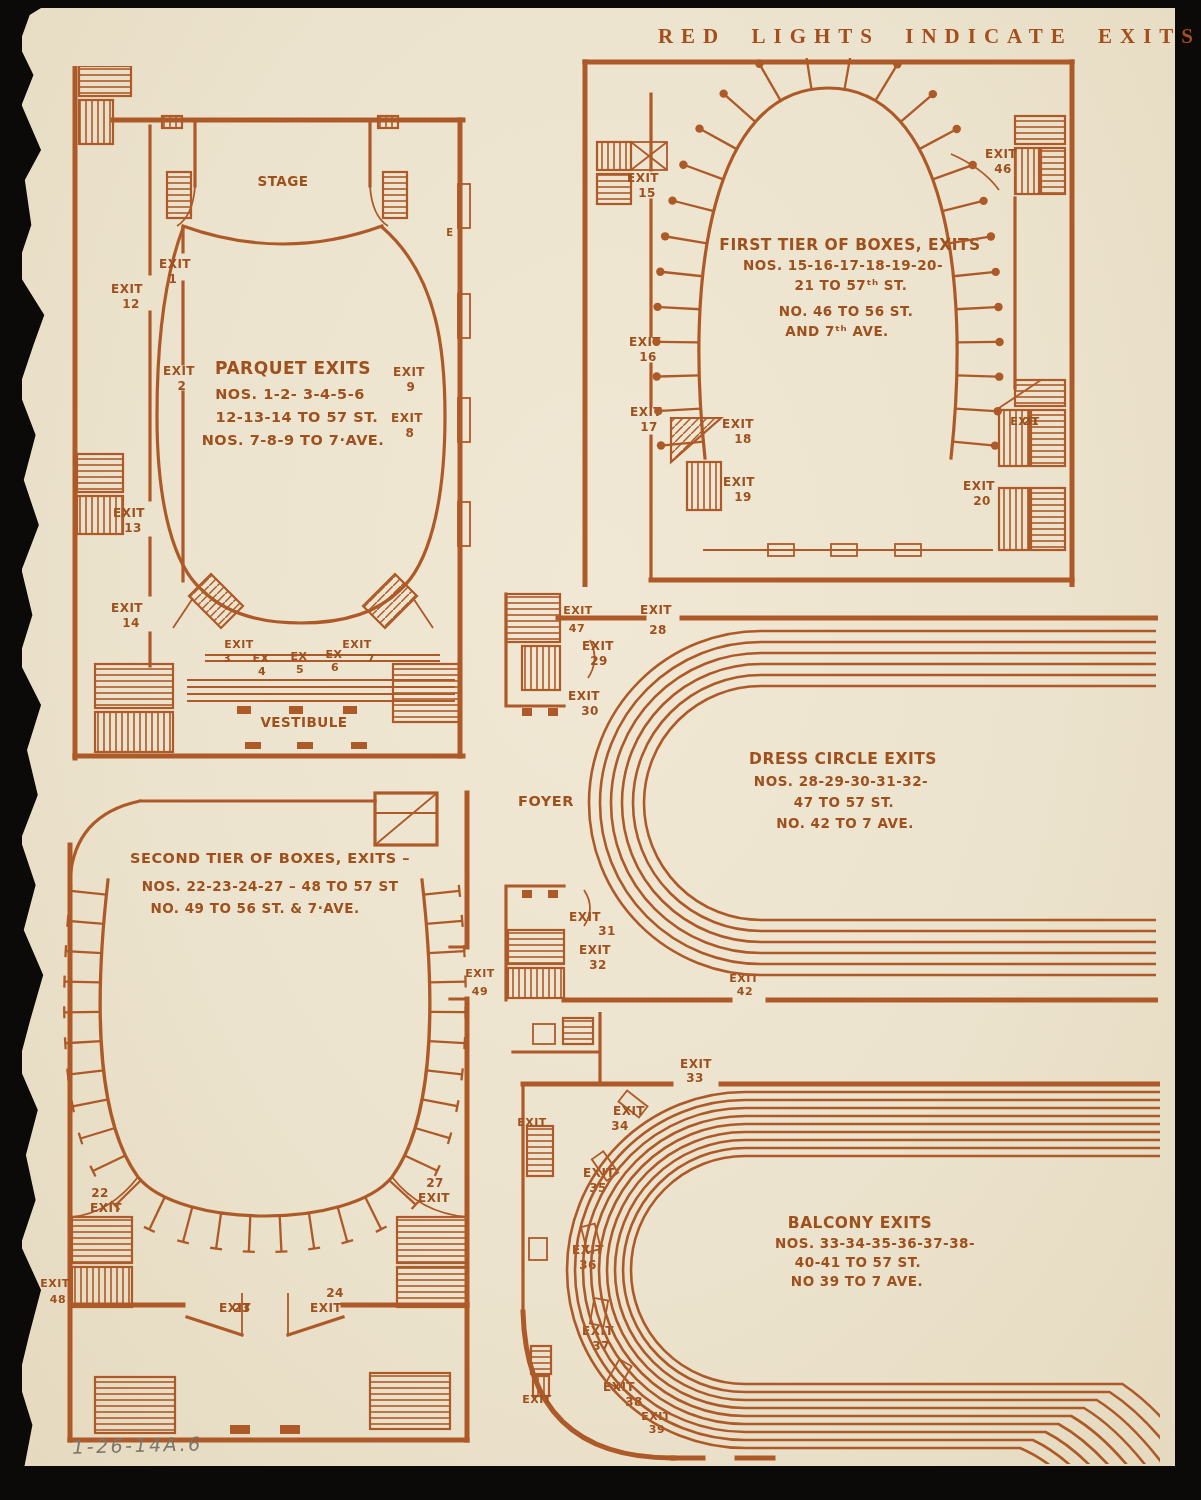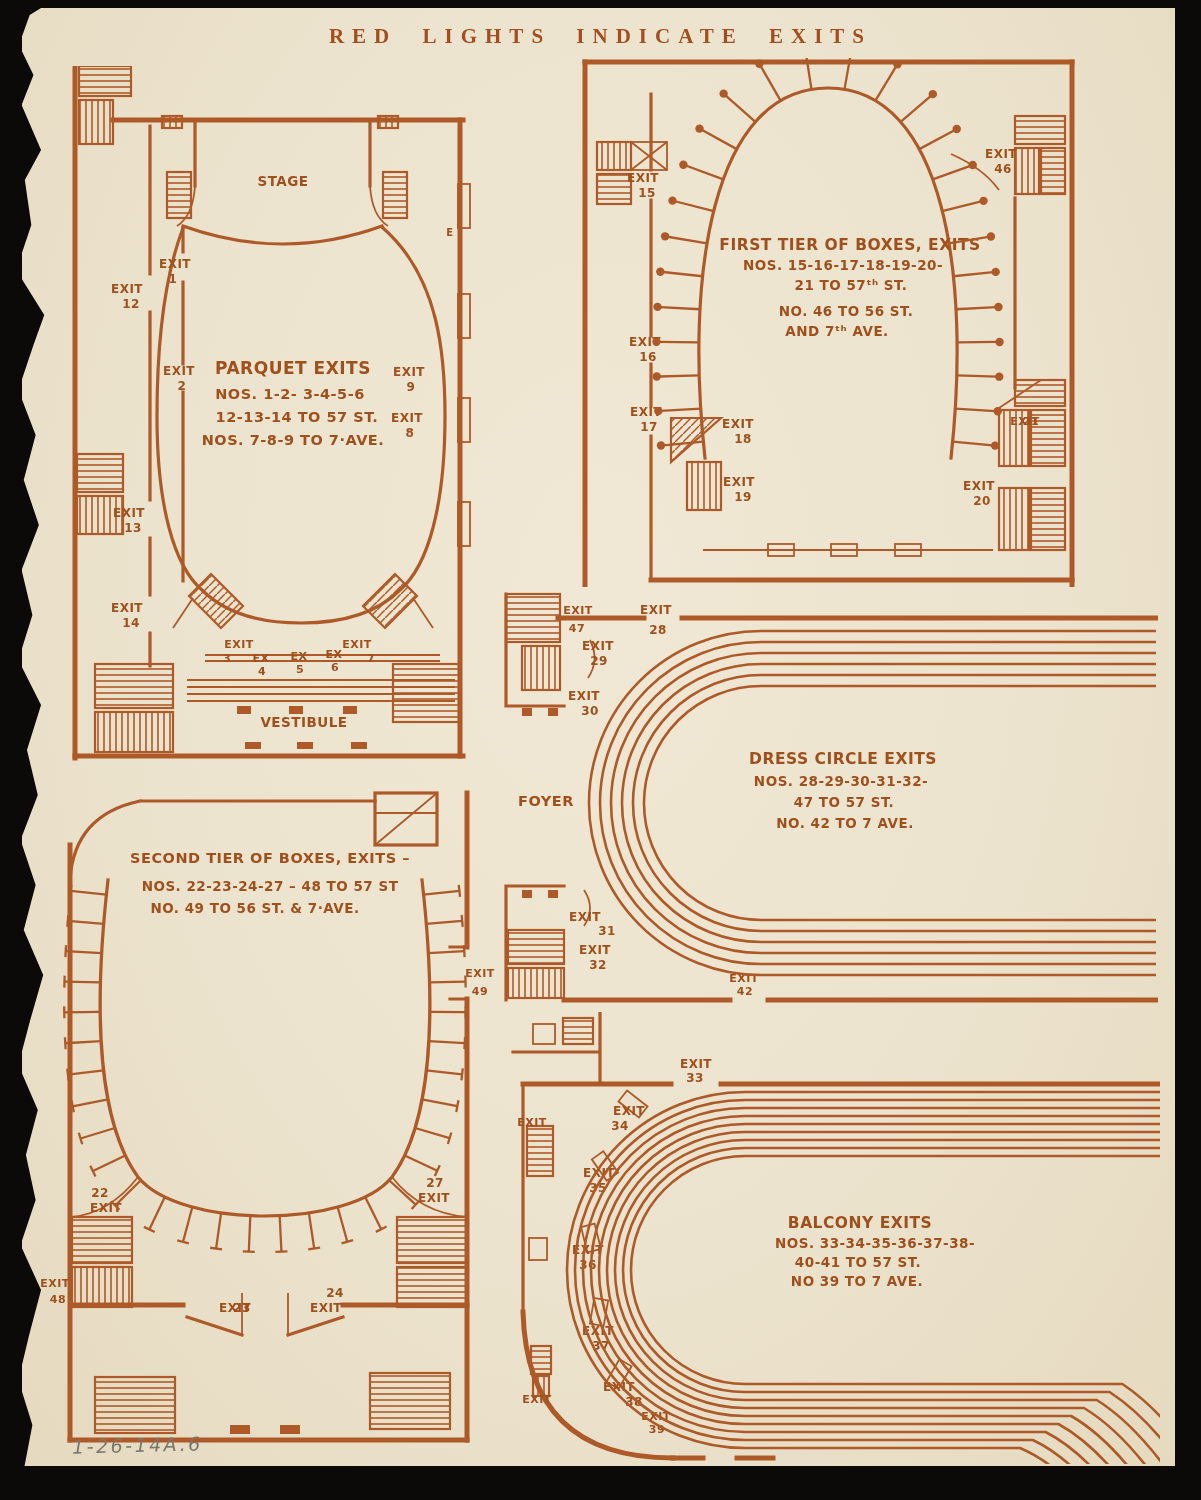--- a/index.html
+++ b/index.html
@@ -2,21 +2,21 @@
 <html><head>
 <meta charset="utf-8">
 <style>
   html,body{margin:0;padding:0;}
   body{width:1201px;height:1500px;position:relative;background:#0b0a08;overflow:hidden;
        font-family:"DejaVu Sans",sans-serif;}
   .paper{position:absolute;left:22px;top:8px;right:26px;bottom:34px;
          background:radial-gradient(ellipse at 50% 40%, #f0e8d4 0%, #ece3ce 55%, #e5dabf 100%);}
   .torn{position:absolute;left:0;top:0;bottom:0;width:54px;background:#0b0a08;z-index:40;
         clip-path:polygon(0% 0%,100% 0%,55% 1%,35% 3%,62% 5%,40% 7%,76% 10%,46% 12%,58% 15%,30% 18%,82% 21%,62% 23%,34% 26%,66% 29%,44% 32%,72% 35%,40% 38%,60% 41%,34% 44%,76% 47%,50% 50%,70% 53%,38% 56%,66% 59%,44% 62%,80% 65%,56% 68%,34% 71%,70% 74%,48% 77%,66% 80%,38% 83%,76% 86%,54% 89%,34% 92%,60% 95%,44% 98%,56% 100%,0% 100%);}
-  .title{position:absolute;left:0;top:24px;width:100%;text-align:center;z-index:10;
+  .title{position:absolute;left:0;top:24px;width:100%;text-align:right;z-index:10;
          font-family:"Liberation Serif",serif;font-weight:bold;font-size:21px;
          letter-spacing:8px;word-spacing:12px;color:#a24e1d;}
   .note{position:absolute;left:72px;top:1434px;z-index:50;color:#7b776c;
         font-family:"DejaVu Sans",sans-serif;font-style:oblique;font-size:19px;
         letter-spacing:2.5px;transform:rotate(-1.5deg);}
   svg.plan{position:absolute;overflow:hidden;}
   .w{stroke:#ad5a28;stroke-width:5;fill:none;stroke-linecap:square;}
   .w3{stroke:#ad5a28;stroke-width:3.2;fill:none;stroke-linecap:square;}
   .t{stroke:#ad5a28;stroke-width:1.8;fill:none;}
   .fillink{fill:#ad5a28;stroke:none;}

